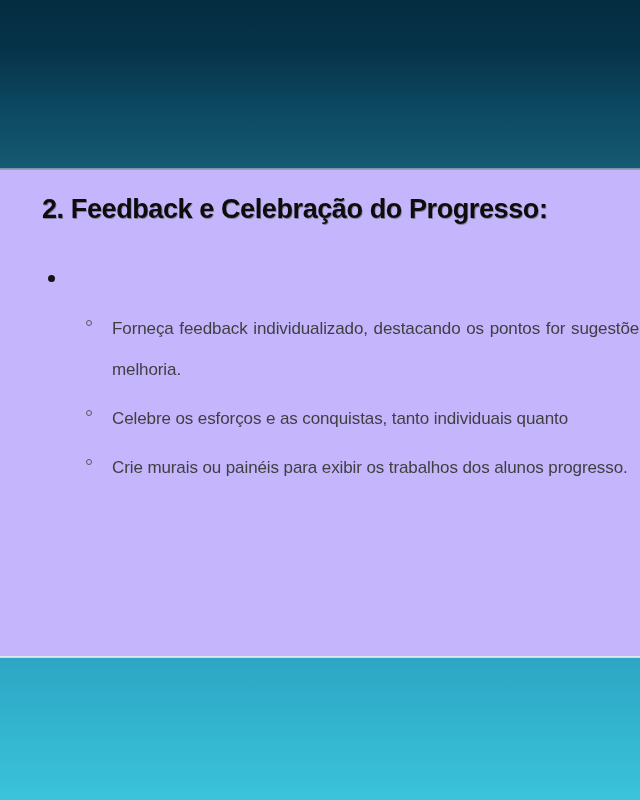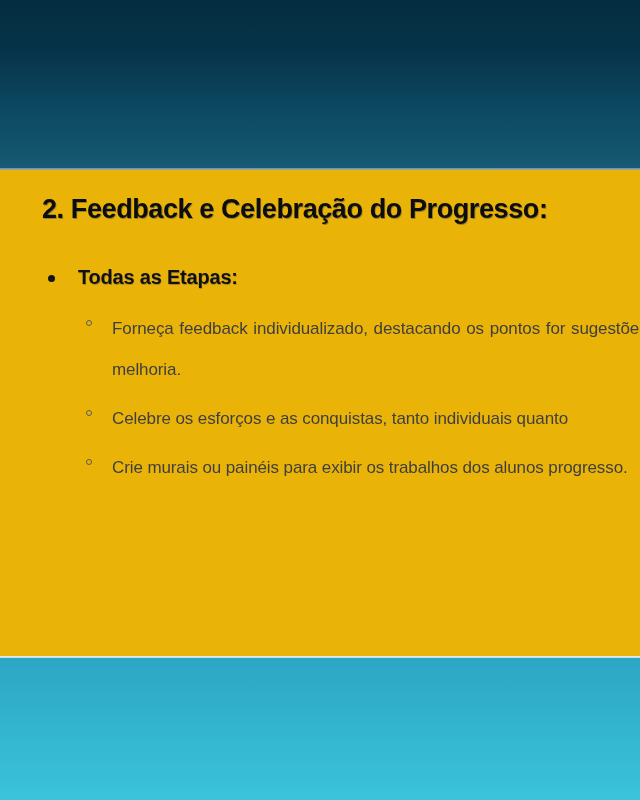--- a/index.html
+++ b/index.html
@@ -58,21 +58,21 @@
     background: linear-gradient(to bottom, #e4eef0 0%, #aad3dd 100%);
   }
 
   
   .content {
     position: absolute;
     left: 0;
     top: 170px;
     width: 640px;
     height: 488px;
-    background: #eab308;
+    background: #c4b5fd;
     overflow: hidden;
   }
 
   .slide-heading {
     position: absolute;
     left: 42px;
     top: 24px;
     width: 700px;
     margin: 0;
     font-family: "Liberation Sans", sans-serif;
@@ -157,21 +157,20 @@
   <div class="band-top-rule"></div>
 
   <div class="content">
 
     <h1 class="slide-heading">2. Feedback e Celebração do Progresso:</h1>
 
     <div class="bullet-list">
 
       <div class="bullet-l1">
         <span class="marker-disc"></span>
-        <span class="bullet-l1-text">Todas as Etapas:</span>
       </div>
 
       <div class="bullet-l2">
         <span class="marker-ring"></span>
         <span class="bullet-l2-text">Forneça feedback individualizado, destacando os pontos for sugestões de melhoria.</span>
       </div>
 
       <div class="bullet-l2">
         <span class="marker-ring"></span>
         <span class="bullet-l2-text nowrap">Celebre os esforços e as conquistas, tanto individuais quanto</span>

